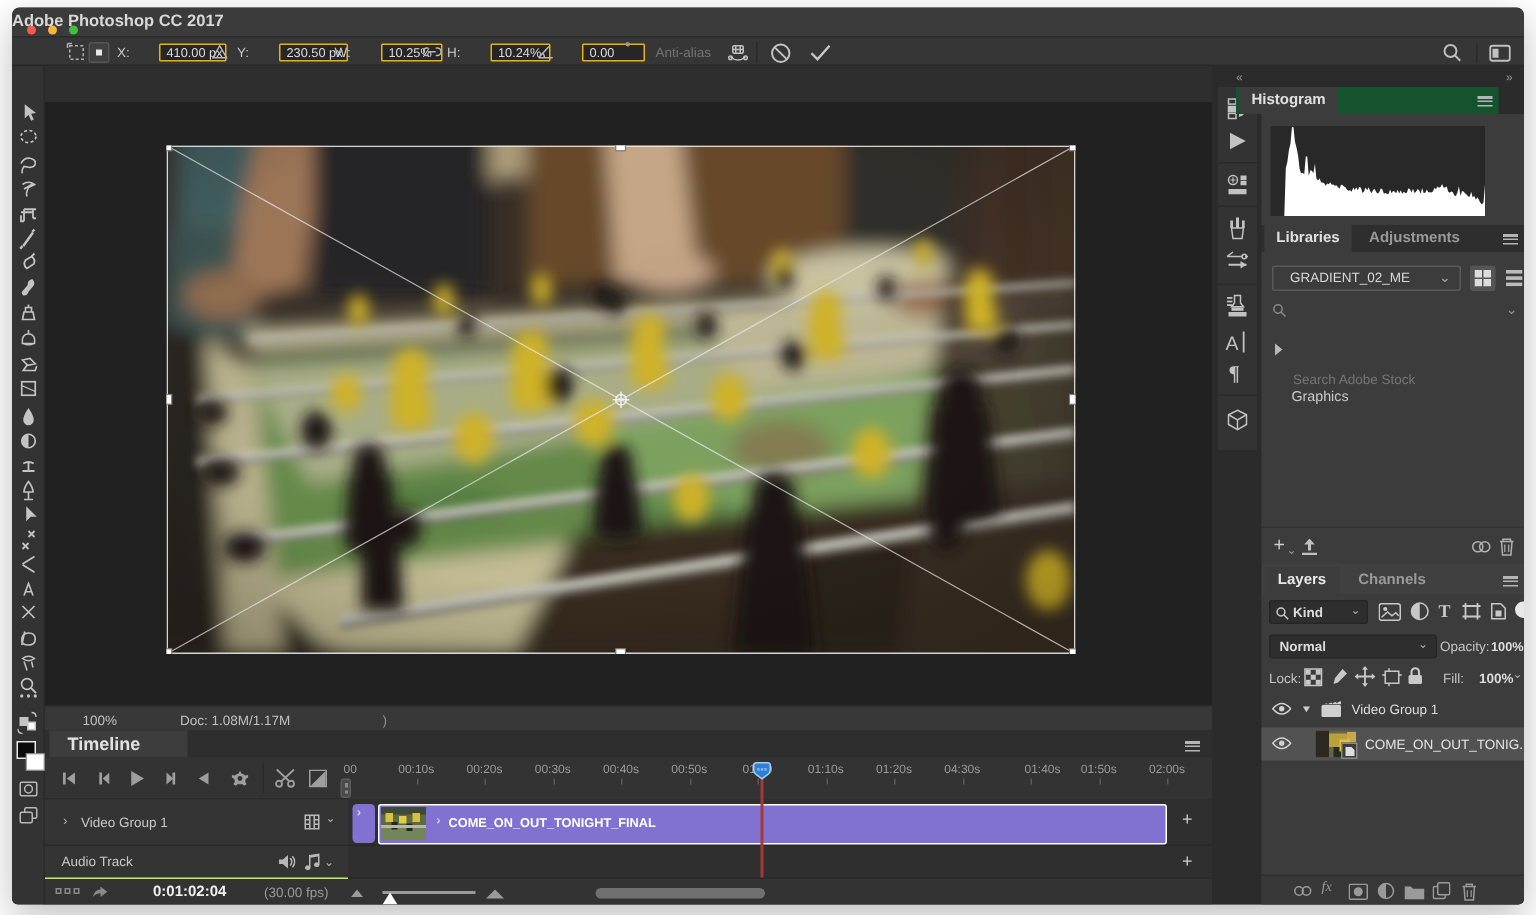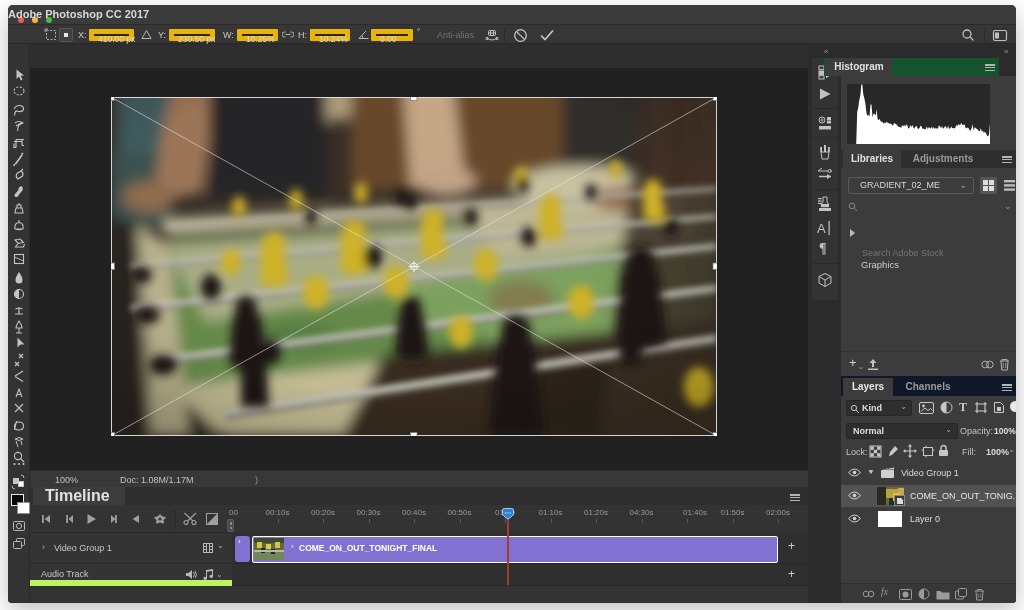--- a/index.html
+++ b/index.html
@@ -4,21 +4,21 @@
 html,body{width:1024px;height:610px;background:#fff;font-family:"Liberation Sans",sans-serif;overflow:hidden;}
 #win{position:absolute;left:8px;top:5px;width:1008px;height:598px;background:#333333;border-radius:5px 5px 4px 4px;box-shadow:0 8px 24px rgba(0,0,0,0.25);overflow:hidden;}
 .abs{position:absolute;}
 
 #titlebar{position:absolute;left:0;top:0;width:1008px;height:19px;background:#3b3b3b;}
 .tl{position:absolute;top:11.5px;width:6px;height:6px;border-radius:50%;}
 #title{position:absolute;top:3px;left:0;width:1008px;text-align:left;font-size:11px;font-weight:bold;color:#d8d8d8;}
 
 #opts{position:absolute;left:0;top:19px;width:1008px;height:20px;background:#363636;border-top:1px solid #2b2b2b;border-bottom:1px solid #282828;}
 .olab{position:absolute;top:5px;font-size:9px;color:#c8c8c8;}
-.obox{position:absolute;top:3.5px;height:12px;background:#262626;border:5px solid #eab308;border-radius:1px;color:#dcdcdc;font-size:8.5px;line-height:11px;padding-left:4px;white-space:nowrap;}
+.obox{position:absolute;top:3.5px;height:12px;background:#262626;border:1px solid #eab308;border-radius:1px;color:#dcdcdc;font-size:8.5px;line-height:11px;padding-left:4px;white-space:nowrap;margin-left:17px;}
 
 #tools{position:absolute;left:0;top:39px;width:22px;height:559px;background:#333333;border-right:1px solid #2a2a2a;}
 
 #docarea{position:absolute;left:22px;top:39px;width:778px;height:443px;background:#2e2e2e;}
 #tabbar{position:absolute;left:0;top:0;width:778px;height:24px;background:#303030;}
 #doctab{position:absolute;left:8px;top:2px;width:282px;height:22px;background:#3d3d3d;border-radius:2px 2px 0 0;color:#d0d0d0;font-size:8.8px;font-weight:bold;line-height:22px;letter-spacing:-0.2px;white-space:nowrap;}
 #canvas{position:absolute;left:0;top:24px;width:778px;height:402px;background:#212121;}
 #statusbar{position:absolute;left:0;top:426px;width:778px;height:17px;background:#383838;border-top:1px solid #2a2a2a;font-size:9px;color:#c0c0c0;}
 
 #dock{position:absolute;left:800px;top:39px;width:208px;height:559px;background:#2b2b2b;}
@@ -465,21 +465,21 @@
           </svg>
         <svg class="abs" style="left:158px;top:6px;" width="11" height="13" viewBox="0 0 11 13">
             <g stroke="#b0b0b0" fill="none">
               <path d="M1,3 h9 M3,3 V1.5 h5 V3 M2,3 l0.7,9 h5.6 L9,3"></path>
               <path d="M4.2,5 v5 M6.8,5 v5" stroke-width="0.8"></path>
             </g>
           </svg>
       </div>
     </div>
 
-    <div class="abs" style="left:33px;top:332px;width:175px;height:32px;background:#0f172a;">
+    <div class="abs" style="left:33px;top:332px;width:175px;height:32px;background:#404040;">
       <div class="abs" style="left:2px;top:2px;width:50px;height:18px;background:#3c3c3c;color:#e8e8e8;font-size:10px;font-weight:bold;text-align:center;line-height:18px;">Layers</div>
       <div class="abs" style="left:56px;top:2px;width:62px;height:18px;color:#9a9a9a;font-size:10px;font-weight:bold;text-align:center;line-height:18px;">Channels</div>
       <div class="pmenu" style="top:8px;">
           <div></div>
           <div></div>
           <div></div>
         </div>
     </div>
     <div class="abs" style="left:33px;top:352px;width:175px;height:207px;background:#3c3c3c;" id="layersbody">
 
@@ -591,28 +591,20 @@
           <rect x="21" y="1" width="6" height="7" fill="#caa94e"></rect>
           <rect x="12" y="11" width="8" height="7" fill="#23301f"></rect>
           <rect x="16" y="6" width="7" height="8" fill="#e0c040"></rect>
         </svg>
         <div class="abs" style="left:53px;top:10px;width:11px;height:11px;background:#3c3c3c;border:1px solid #888;"></div>
         <svg class="abs" style="left:55px;top:12px;" width="8" height="8" viewBox="0 0 8 8">
             <path d="M1,1 h4 l2,2 v4 h-6 z" fill="#ddd"></path>
           </svg>
         <span class="abs" style="left:69px;top:6px;font-size:9px;color:#e4e4e4;">COME_ON_OUT_TONIG...</span>
       </div>
-      <div class="abs" style="left:0;top:112px;width:175px;height:22px;">
-        <svg class="abs" style="left:7px;top:6px;" width="13" height="9" viewBox="0 0 13 9">
-            <path d="M0.5,4.5 Q6.5,-2.5 12.5,4.5 Q6.5,11.5 0.5,4.5 Z" stroke="#d0d0d0" fill="none"></path>
-            <circle cx="6.5" cy="4.5" r="1.8" fill="#d0d0d0"></circle>
-          </svg>
-        <div class="abs" style="left:37px;top:3px;width:24px;height:16px;background:#ffffff;"></div>
-        <span class="abs" style="left:69px;top:6px;font-size:9px;color:#dcdcdc;">Layer 0</span>
-      </div>
     </div>
     <div class="abs" style="left:33px;top:539px;width:175px;height:20px;background:#383838;border-top:1px solid #2e2e2e;" id="layersfoot">
       <svg class="abs" style="left:21px;top:6px;" width="13" height="8" viewBox="0 0 13 8">
           <g stroke="#9a9a9a" fill="none">
             <circle cx="4" cy="4" r="2.8"></circle>
             <circle cx="9" cy="4" r="2.8"></circle>
           </g>
         </svg>
       <span class="abs" style="left:40px;top:3px;font-size:9.5px;font-style:italic;color:#9a9a9a;font-family:'Liberation Serif',serif;">fx</span>
       <svg class="abs" style="left:58px;top:5px;" width="13" height="11" viewBox="0 0 13 11">
@@ -636,21 +628,21 @@
           <g stroke="#9a9a9a" fill="none">
             <path d="M1,3 h9 M3.5,3 V1.5 h4 V3 M2,3 l0.7,9 h5.6 L9,3"></path>
             <path d="M4.2,5.5 v4.5 M6.8,5.5 v4.5" stroke-width="0.8"></path>
           </g>
         </svg>
     </div>
   </div>
   <div id="tl">
 
     <div class="abs" style="left:0;top:0;width:778px;height:18px;background:#2e2e2e;">
-      <div class="abs" style="left:3px;top:0;width:92px;height:18px;background:#3d3d3d;color:#e2e2e2;font-size:16px;font-weight:bold;line-height:18px;padding-left:12px;">Timeline</div>
+      <div class="abs" style="left:3px;top:0;width:92px;height:18px;background:#3d3d3d;color:#e2e2e2;font-size:12px;font-weight:bold;line-height:18px;padding-left:12px;">Timeline</div>
       <div class="pmenu" style="right:8px;top:7px;">
           <div></div>
           <div></div>
           <div></div>
         </div>
     </div>
 
     <div class="abs" style="left:0;top:18px;width:778px;height:28px;background:#333333;border-bottom:1px solid #2a2a2a;">
       <svg class="abs" style="left:11px;top:9px;" width="10" height="10" viewBox="0 0 10 10">
           <g fill="#9e9e9e">
@@ -731,21 +723,21 @@
       <span class="abs" style="left:12px;top:9px;color:#b0b0b0;font-size:9px;">›</span>
       <span class="abs" style="left:24px;top:10px;font-size:9px;color:#c8c8c8;">Video Group 1</span>
       <svg class="abs" style="left:172px;top:9px;" width="12" height="12" viewBox="0 0 12 12">
           <g stroke="#b8b8b8" fill="none">
             <rect x="1.5" y="1.5" width="9" height="9"></rect>
             <path d="M4.5,1.5 v9 M7.5,1.5 v9 M1.5,4.5 h2.5 M1.5,7.5 h2.5 M8,4.5 h2.5 M8,7.5 h2.5" stroke-width="1"></path>
           </g>
         </svg>
       <span class="abs" style="left:187px;top:8px;font-size:8px;color:#b0b0b0;">⌄</span>
     </div>
-    <div class="abs" style="left:0;top:77px;width:202px;height:22px;background:#343434;border-bottom:6px solid #bef264;">
+    <div class="abs" style="left:0;top:77px;width:202px;height:22px;background:#343434;border-bottom:1px solid #bef264;">
       <span class="abs" style="left:11px;top:5px;font-size:9px;color:#c8c8c8;">Audio Track</span>
       <svg class="abs" style="left:155px;top:5px;" width="12" height="11" viewBox="0 0 12 11">
           <g fill="#b8b8b8">
             <path d="M1,4 h2.5 L7,1 V10 L3.5,7 H1 Z"></path>
             <path d="M8.5,3 q2,2.5 0,5 M10,1.8 q3,3.7 0,7.4" stroke="#b8b8b8" fill="none" stroke-width="1"></path>
           </g>
         </svg>
       <svg class="abs" style="left:172px;top:4px;" width="12" height="13" viewBox="0 0 12 13">
           <g fill="#b8b8b8">
             <path d="M4,2 L11,1 V8.5 a1.8,1.5 0 1 1 -1,-1.4 V3 L5,3.8 V10.5 a1.8,1.5 0 1 1 -1,-1.4 Z"></path>
@@ -771,20 +763,35 @@
         <rect x="7" y="10" width="4" height="5" fill="#23281c"></rect>
         <rect x="17" y="11" width="4" height="5" fill="#23281c"></rect>
         <rect x="0" y="12" width="30" height="2" fill="#b8b8a8"></rect>
       </svg>
       <span class="abs" style="left:38px;top:5px;color:#efeafc;font-size:8px;">›</span>
       <span class="abs" style="left:46px;top:6px;color:#ffffff;font-size:8.5px;font-weight:bold;">COME_ON_OUT_TONIGHT_FINAL</span>
     </div>
     <div class="abs" style="left:755px;top:53px;width:13px;height:13px;color:#cfcfcf;font-size:12px;line-height:13px;text-align:center;">+</div>
     <div class="abs" style="left:755px;top:81px;width:13px;height:13px;color:#cfcfcf;font-size:12px;line-height:13px;text-align:center;">+</div>
 
+    <div class="abs" style="left:0;top:99px;width:778px;height:17px;background:#333333;">
+      <div class="abs" style="left:7px;top:6px;width:4px;height:4px;border:1px solid #8a8a8a;"></div>
+      <div class="abs" style="left:13px;top:6px;width:4px;height:4px;border:1px solid #8a8a8a;"></div>
+      <div class="abs" style="left:19px;top:6px;width:4px;height:4px;border:1px solid #8a8a8a;"></div>
+      <svg class="abs" style="left:31px;top:4px;" width="11" height="9" viewBox="0 0 11 9">
+          <path d="M1,8 Q2,3 6,3 V1 L10.5,4.5 L6,8 V5.5 Q3,5.5 1,8 Z" fill="#8a8a8a"></path>
+        </svg>
+      <span class="abs" style="left:72px;top:3px;font-size:10px;font-weight:bold;color:#f0f0f0;">0:01:02:04</span>
+      <span class="abs" style="left:146px;top:4px;font-size:9px;color:#9a9a9a;">(30.00 fps)</span>
+      <div class="abs" style="left:204px;top:7px;width:0;height:0;border-left:4.5px solid transparent;border-right:4.5px solid transparent;border-bottom:5px solid #9a9a9a;"></div>
+      <div class="abs" style="left:225px;top:8px;width:62px;height:1.5px;background:#9a9a9a;"></div>
+      <div class="abs" style="left:225px;top:9px;width:0;height:0;border-left:5px solid transparent;border-right:5px solid transparent;border-bottom:8px solid #ffffff;"></div>
+      <div class="abs" style="left:294px;top:7px;width:0;height:0;border-left:6px solid transparent;border-right:6px solid transparent;border-bottom:6px solid #9a9a9a;"></div>
+      <div class="abs" style="left:367px;top:6px;width:113px;height:7px;background:#707070;border-radius:3.5px;"></div>
+    </div>
 
     <div class="abs" style="left:476.5px;top:32px;width:2px;height:66px;background:#a43a34;"></div>
     <svg class="abs" style="left:472px;top:21px;" width="12" height="12" viewBox="0 0 12 12">
         <path d="M2.2,0.5 h7.6 q1.7,0 1.7,1.7 v3.2 q0,1.8 -1.5,2.8 L6,11.2 L2,8.2 Q0.5,7.2 0.5,5.4 V2.2 Q0.5,0.5 2.2,0.5 Z" fill="#2f7fd6" stroke="#a8cdec" stroke-width="1"></path>
         <g fill="#7db8ea">
           <rect x="2.8" y="4" width="1.6" height="1.8"></rect>
           <rect x="5.2" y="4" width="1.6" height="1.8"></rect>
           <rect x="7.6" y="4" width="1.6" height="1.8"></rect>
         </g>
       </svg>

